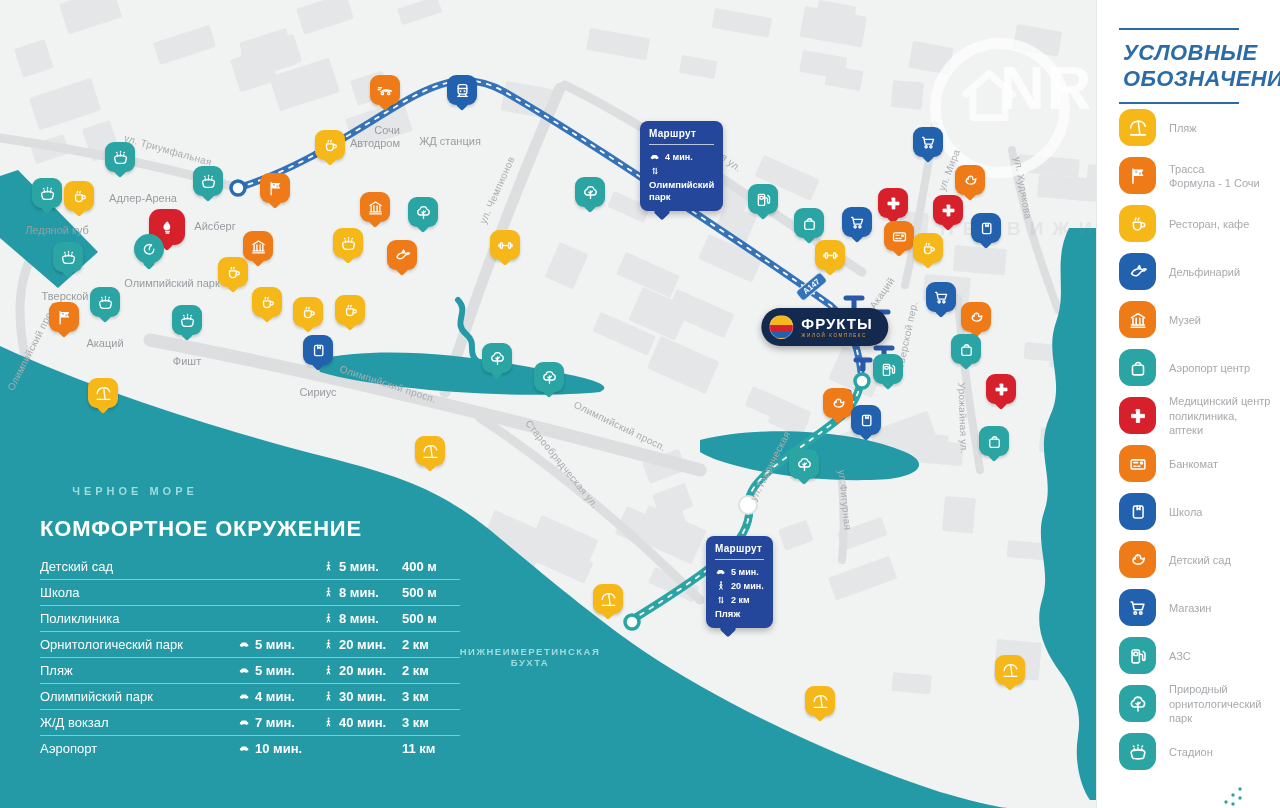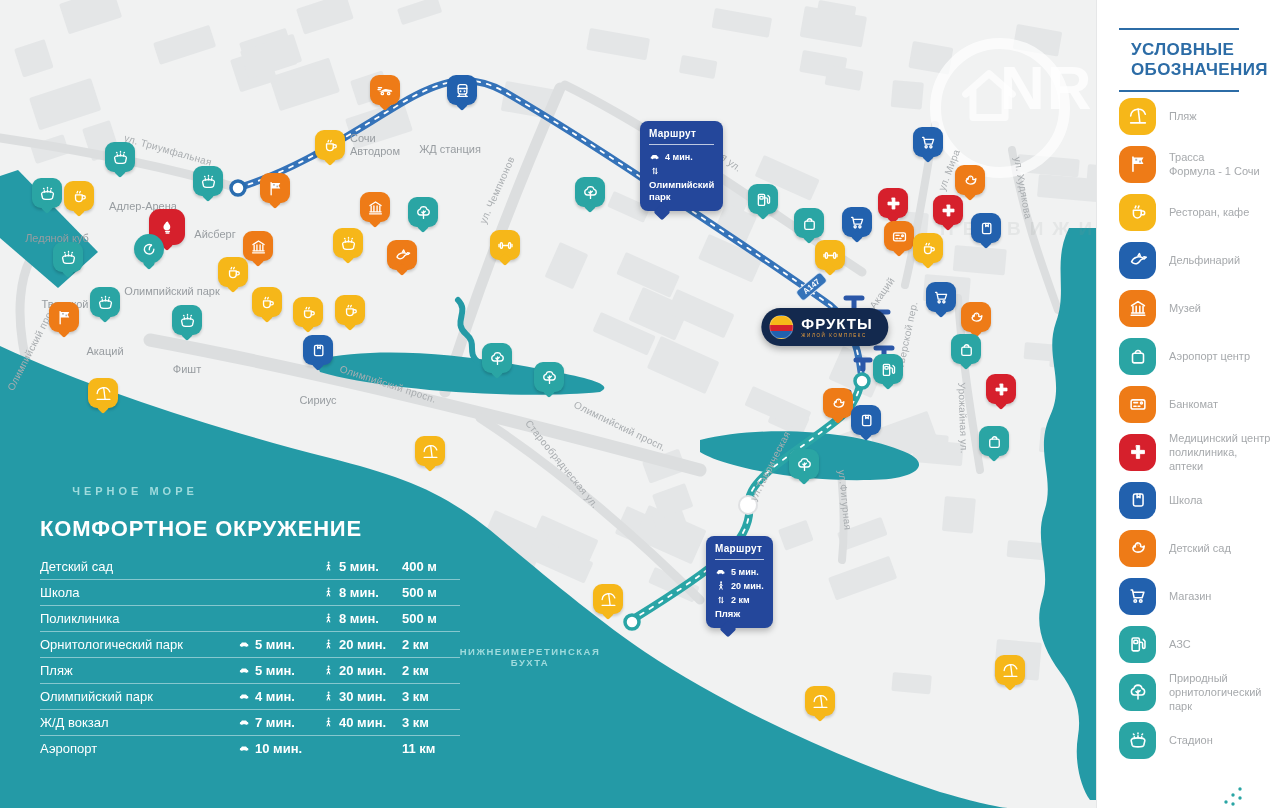--- a/index.html
+++ b/index.html
@@ -14,21 +14,21 @@
        box-shadow:0 2px 3px rgba(0,0,0,.18);}
   .pin::after{content:"";position:absolute;left:50%;bottom:-4px;width:9px;height:9px;background:var(--c);
        transform:translateX(-50%) rotate(45deg);border-radius:2px;z-index:-1;}
   .pin .ic{width:19px;height:19px;}
   .pin.round{border-radius:50%;}
   .pin.big{width:36px;height:36px;border-radius:11px;}
   .ic{stroke:#fff;fill:none;stroke-width:1.7;stroke-linecap:round;stroke-linejoin:round;display:block;}
 
   
   .place{position:absolute;transform:translate(-50%,0);color:#989da1;font-size:11px;line-height:1.15;
-         text-align:left;white-space:pre-line;margin-top:8px;}
+         text-align:right;white-space:pre-line;}
   .street{position:absolute;color:#a9adb0;font-size:10px;white-space:nowrap;letter-spacing:.3px;}
   .sealab{position:absolute;color:#9fdbdd;font-weight:bold;text-align:center;white-space:pre-line;}
 
   
   .rbadge{position:absolute;background:#24479b;border-radius:8px;color:#fff;padding:7px 9px 8px 9px;
           box-shadow:0 3px 6px rgba(0,0,0,.25);}
   .rbadge::after{content:"";position:absolute;left:16px;bottom:-7px;width:12px;height:12px;background:#24479b;
           transform:rotate(45deg);border-radius:2px;}
   .rbadge .rt{font-size:10px;font-weight:bold;letter-spacing:.3px;}
   .rbadge .rl{height:1px;background:rgba(255,255,255,.7);margin:5px 0 6px 0;}
@@ -55,21 +55,21 @@
   .tcar,.twalk{display:flex;align-items:center;gap:4px;font-weight:bold;}
   .tcar{flex:0 0 84px;}
   .twalk{flex:0 0 80px;}
   .tdist{flex:1;font-weight:bold;}
   .trow .ic{width:13px;height:13px;stroke-width:2;}
 
   
   #legend{position:absolute;left:1096px;top:0;width:184px;height:808px;background:#fff;border-left:1px solid #e6e7e8;}
   #legend-inner{padding:28px 0 0 22px;}
   .lrule{width:120px;height:2px;background:#2c6ca6;}
-  #legend-title{color:#2c6ca6;font-size:17px;font-weight:bold;line-height:1.18;letter-spacing:.4px;margin:10px 12px;}
+  #legend-title{color:#2c6ca6;font-size:22px;font-weight:bold;line-height:1.18;letter-spacing:.4px;margin:10px 4px;font-style:italic;}
   .litem{display:flex;align-items:center;gap:13px;height:48px;}
   .litem .pin{position:relative;transform:none;width:37px;height:37px;border-radius:12px;flex:0 0 37px;box-shadow:none;}
   .litem .pin .ic{width:22px;height:22px;}
   .llabel{color:#a6a9ac;font-size:11px;line-height:1.3;white-space:pre-line;}
 
   
   .wm{position:absolute;pointer-events:none;}
   #wm-circle{left:930px;top:38px;width:118px;height:118px;border:11px solid rgba(255,255,255,.7);border-radius:50%;}
   #wm-house{left:953px;top:62px;}
   #wm-letters{left:1000px;top:52px;font-size:62px;font-weight:bold;color:rgba(255,255,255,.75);letter-spacing:2px;}
@@ -829,38 +829,38 @@
  <div class="litem">
    <div class="pin" style="--c:#2aa5a4">
               <svg class="ic" viewBox="0 0 24 24">
                 <rect x="6" y="9" width="12" height="10.5" rx="2"></rect>
                 <path d="M9 9a3 3 0 0 1 6 0"></path>
               </svg>
             </div>
    <div class="llabel">Аэропорт центр</div>
  </div>
  <div class="litem">
+   <div class="pin" style="--c:#d6202c">
+              <svg class="ic" viewBox="0 0 24 24">
+                <path d="M10.2 5h3.6v5.2H19v3.6h-5.2V19h-3.6v-5.2H5v-3.6h5.2z" fill="#fff" stroke-width="1"></path>
+              </svg>
+            </div>
+   <div class="llabel">Медицинский центр
+поликлиника,
+аптеки</div>
+ </div>
+ <div class="litem">
    <div class="pin" style="--c:#ee7b17">
               <svg class="ic" viewBox="0 0 24 24">
                 <rect x="4.5" y="7.5" width="15" height="10" rx="2"></rect>
                 <path d="M7.5 10.5h4M7.5 14.5h2.5M12 14.5h2"></path>
                 <circle cx="15.8" cy="11" r="1.1"></circle>
               </svg>
             </div>
    <div class="llabel">Банкомат</div>
- </div>
- <div class="litem">
-   <div class="pin" style="--c:#d6202c">
-              <svg class="ic" viewBox="0 0 24 24">
-                <path d="M10.2 5h3.6v5.2H19v3.6h-5.2V19h-3.6v-5.2H5v-3.6h5.2z" fill="#fff" stroke-width="1"></path>
-              </svg>
-            </div>
-   <div class="llabel">Медицинский центр
-поликлиника,
-аптеки</div>
  </div>
  <div class="litem">
    <div class="pin" style="--c:#2261ae">
               <svg class="ic" viewBox="0 0 24 24">
                 <rect x="7" y="5.5" width="10.5" height="13" rx="1.8"></rect>
                 <path d="M11 5.5v4l1.6-1.2 1.6 1.2v-4"></path>
               </svg>
             </div>
    <div class="llabel">Школа</div>
  </div>

